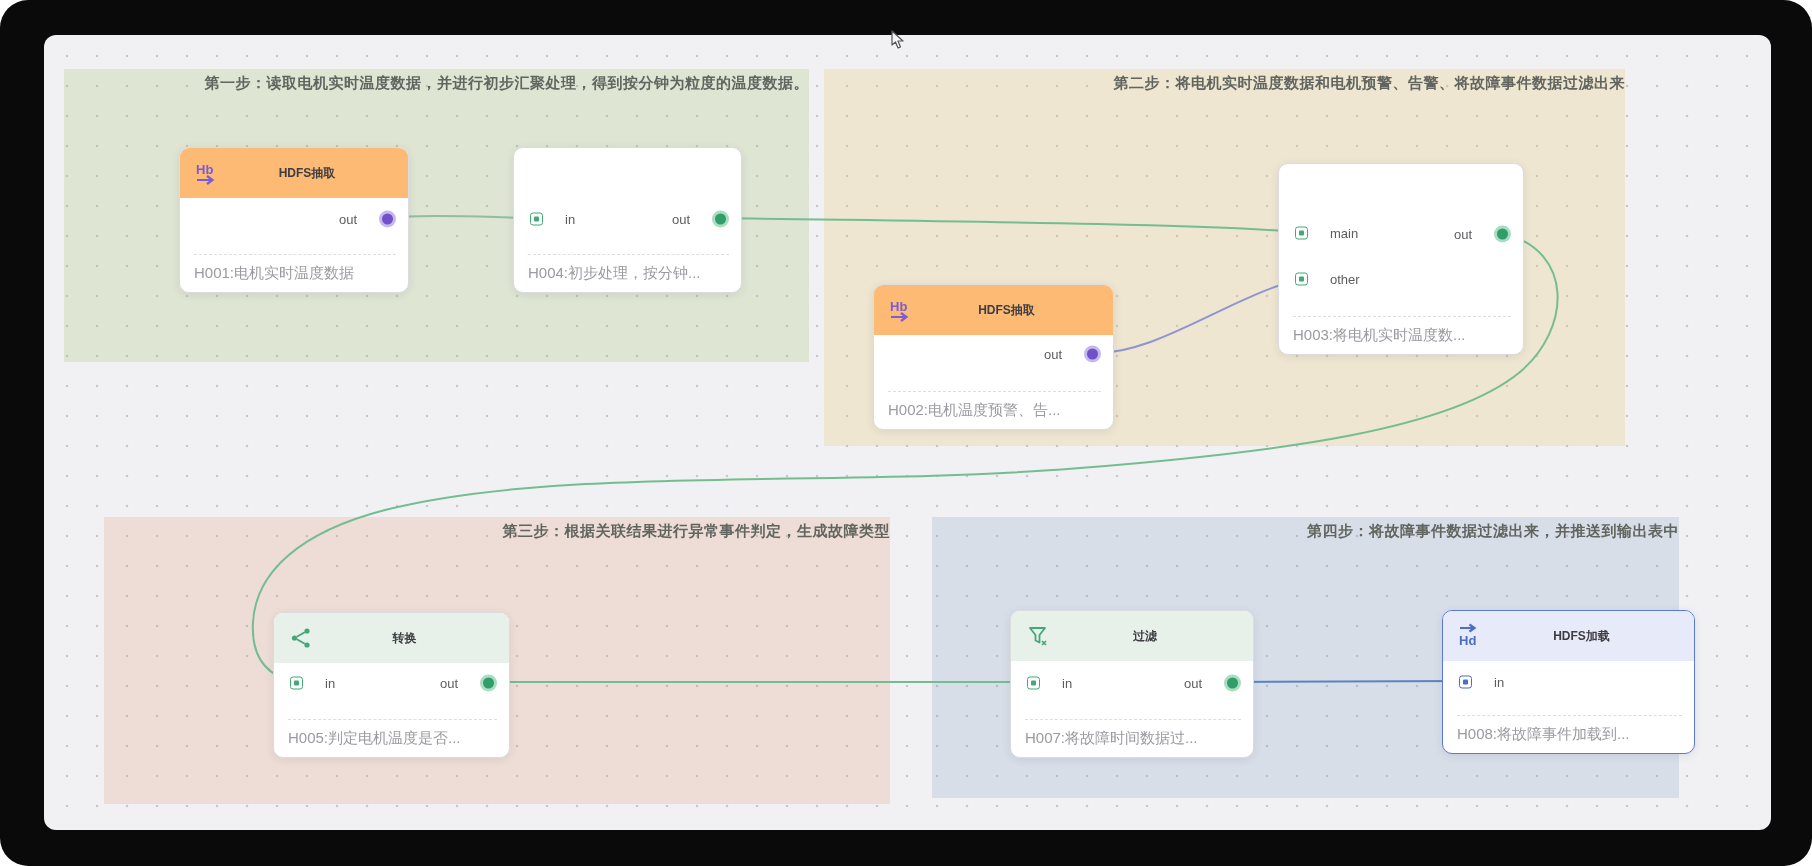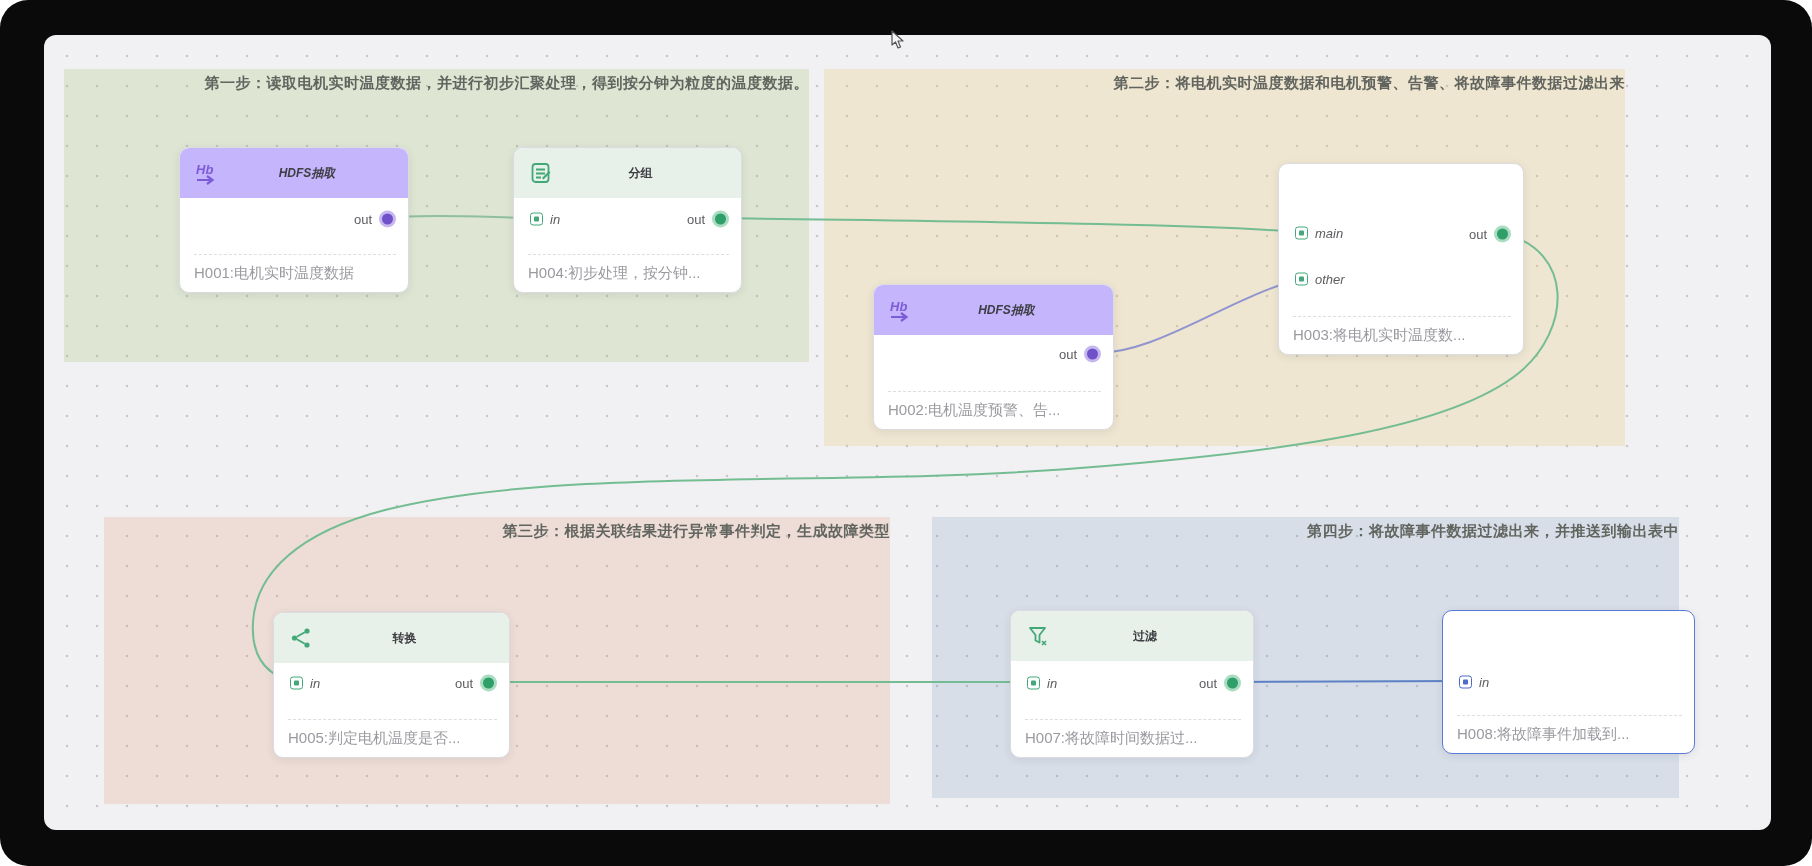--- a/index.html
+++ b/index.html
@@ -25,36 +25,36 @@
 
   .node {
     position:absolute; background:#ffffff; border:1px solid #dcdce0; border-radius:10px;
     box-shadow: 0 2px 8px rgba(60,60,80,0.10);
   }
   .node.selected { border:1.6px solid #5b79d6; }
   .node-header {
     position:relative; height:50px; border-radius:9px 9px 0 0;
     display:flex; align-items:center; padding:0 14px; box-sizing:border-box;
   }
-  .hdr-purple { background:#c4b5fd;font-style:italic; }
+  .hdr-purple { background:#fdba74; }
   .hdr-green  { background:#e7f1e9; }
   .hdr-blue   { background:#e7eaf8; }
   .node-icon { width:26px; height:26px; display:inline-flex; align-items:center; justify-content:center; }
   .node-title {
     position:absolute; left:40px; right:14px; text-align:center;
     font-size:12px; font-weight:700; color:#3d3d42; white-space:nowrap;
   }
   .node-desc {
     position:absolute; left:14px; right:12px; bottom:9px;
     border-top:1.5px dashed #dddde2; padding-top:9px;
     font-size:15px; color:#9a9aa0; white-space:nowrap; overflow:hidden;
   }
 
-  .port { position:absolute; display:flex; align-items:center; gap:7px; transform:translateY(-50%); }
-  .port-left  { left:16px;font-style:italic; }
+  .port { position:absolute; display:flex; align-items:center; gap:22px; transform:translateY(-50%); }
+  .port-left  { left:16px; }
   .port-right { right:12px; }
   .port-label { font-size:13px; color:#5c5c60; }
 
   .sq { width:13px; height:13px; border-radius:3px; background:#fff; border:1.6px solid #43a878; display:flex; align-items:center; justify-content:center; box-sizing:border-box; }
   .sq i { display:block; width:5px; height:5px; background:#43a878; border-radius:1px; }
   .sq.blue { border-color:#4d6cc3; } .sq.blue i { background:#4d6cc3; }
 
   .dot-out { width:11px; height:11px; border-radius:50%; box-sizing:content-box; }
   .dot-out.green  { background:#2f9e68; border:3px solid #a9dcc0; }
   .dot-out.purple { background:#6f52c9; border:3px solid #c6b8ee; }
@@ -103,30 +103,20 @@
       <span class="node-title">HDFS抽取</span>
     </div>
     <div class="port port-right" style="top:71px">
       <span class="port-label">out</span>
       <span class="dot-out purple"></span>
     </div>
     <div class="node-desc">H001:电机实时温度数据</div>
   </div>
 
   <div class="node" style="left:513px; top:147px; width:227px; height:144px;">
-    <div class="node-header hdr-green">
-      <span class="node-icon">
-        <svg width="24" height="24" viewBox="0 0 24 24">
-          <rect x="3.5" y="3" width="16" height="18" rx="3" stroke="#43a878" stroke-width="1.8" fill="none"></rect>
-          <path d="M7 8.5 H16 M7 12.5 H16 M7 16.5 H12" stroke="#43a878" stroke-width="1.8" fill="none"></path>
-          <path d="M13 17 L20 10 L21.5 11.5 L14.5 18.5 Z" fill="#43a878"></path>
-        </svg>
-      </span>
-      <span class="node-title">分组</span>
-    </div>
     <div class="port port-left" style="top:71px">
       <span class="sq">
           <i></i>
         </span>
       <span class="port-label">in</span>
     </div>
     <div class="port port-right" style="top:71px">
       <span class="port-label">out</span>
       <span class="dot-out green"></span>
     </div>
@@ -212,20 +202,29 @@
       <span class="port-label">in</span>
     </div>
     <div class="port port-right" style="top:72px">
       <span class="port-label">out</span>
       <span class="dot-out green"></span>
     </div>
     <div class="node-desc">H007:将故障时间数据过...</div>
   </div>
 
   <div class="node selected" style="left:1442px; top:610px; width:251px; height:142px;">
+    <div class="node-header hdr-blue">
+      <span class="node-icon">
+        <svg width="26" height="26" viewBox="0 0 26 26">
+          <path d="M3 5 H16 M12.5 1.5 L17.5 5 L12.5 8.5" stroke="#4d6cc3" stroke-width="2.2" fill="none"></path>
+          <text x="2" y="22" font-size="13" font-weight="bold" fill="#4d6cc3" font-family="sans-serif">Hd</text>
+        </svg>
+      </span>
+      <span class="node-title">HDFS加载</span>
+    </div>
     <div class="port port-left" style="top:71px">
       <span class="sq blue">
           <i></i>
         </span>
       <span class="port-label">in</span>
     </div>
     <div class="node-desc">H008:将故障事件加载到...</div>
   </div>
 
   <div class="cursor">

